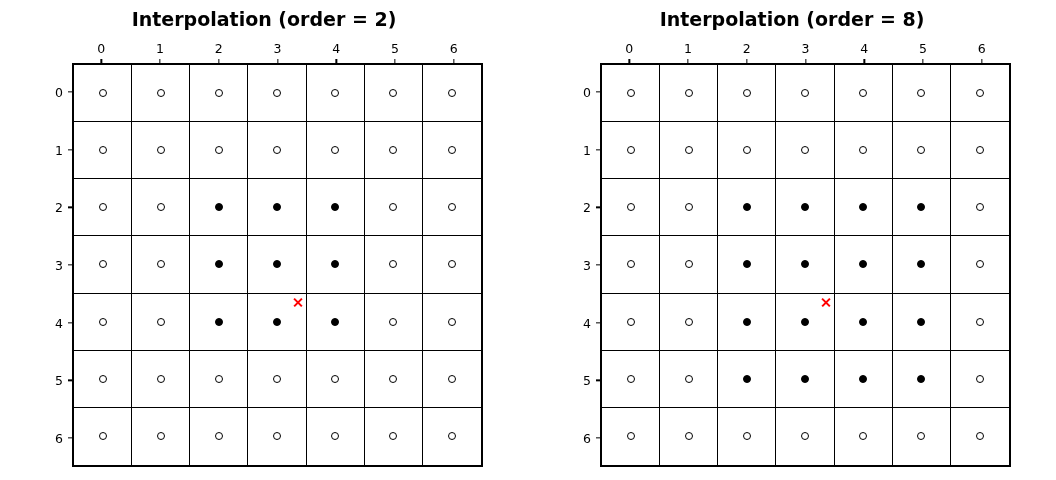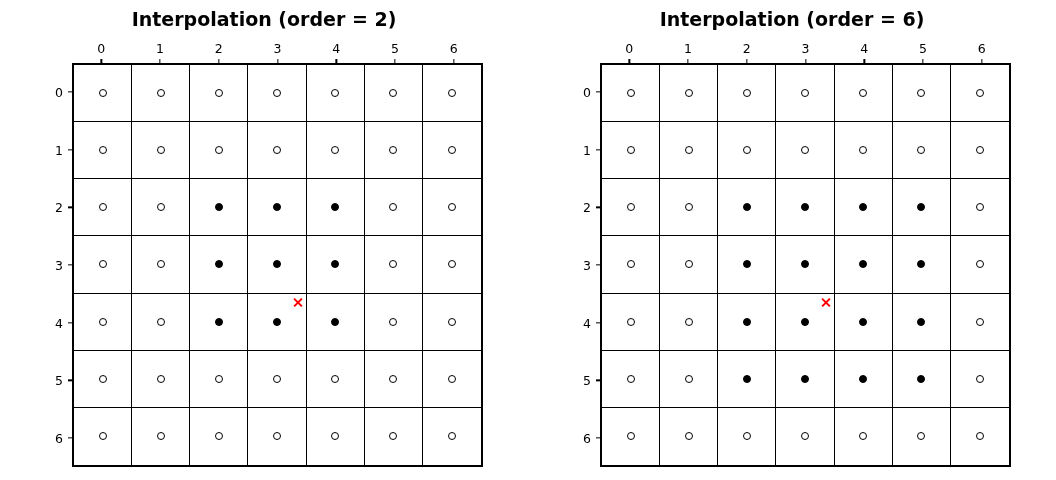--- a/index.html
+++ b/index.html
@@ -347,21 +347,21 @@
         <div class="ytick" style="top: 64.2857%;">4</div>
         <div class="ytickmark" style="top: 64.2857%;"></div>
         <div class="ytick" style="top: 78.5714%;">5</div>
         <div class="ytickmark" style="top: 78.5714%;"></div>
         <div class="ytick" style="top: 92.8571%;">6</div>
         <div class="ytickmark" style="top: 92.8571%;"></div>
       </div>
   </div>
 
   <div class="panel panel-right">
-    <div class="panel-title">Interpolation (order = 6)</div>
+    <div class="panel-title">Interpolation (order = 8)</div>
     <div class="plot">
       <div class="grid">
           <div class="cell">
             <div class="marker open"></div>
           </div>
           <div class="cell">
             <div class="marker open"></div>
           </div>
           <div class="cell">
             <div class="marker open"></div>

